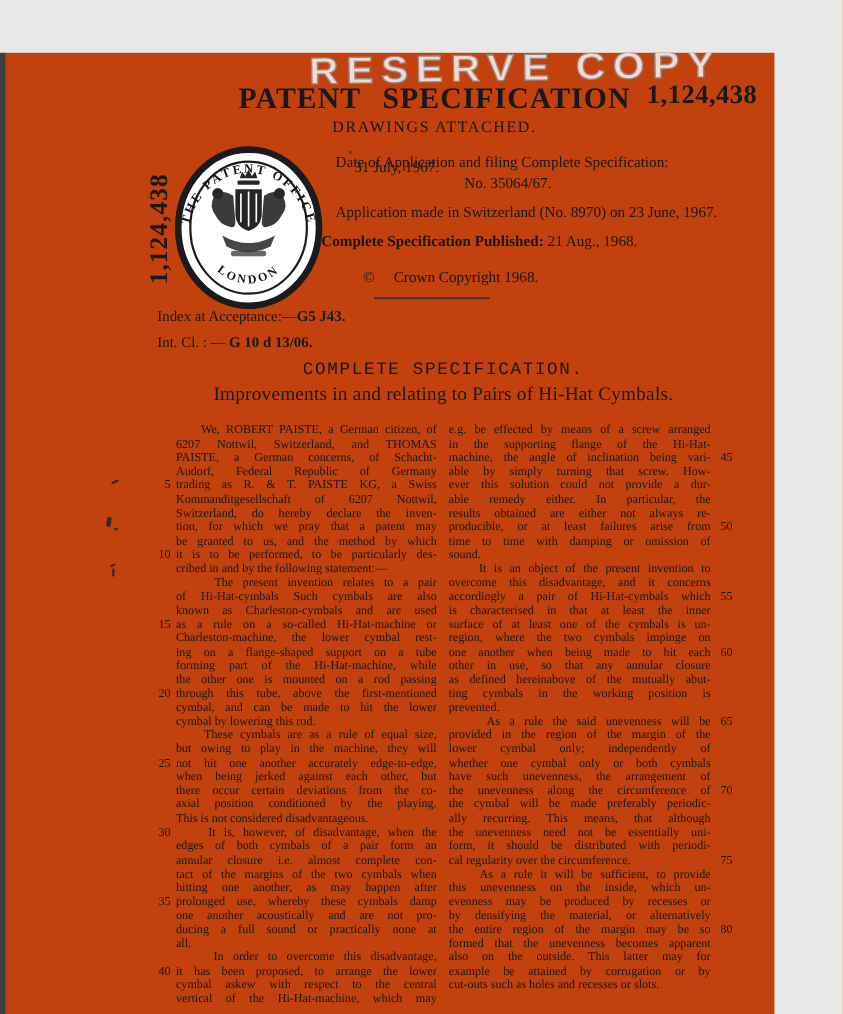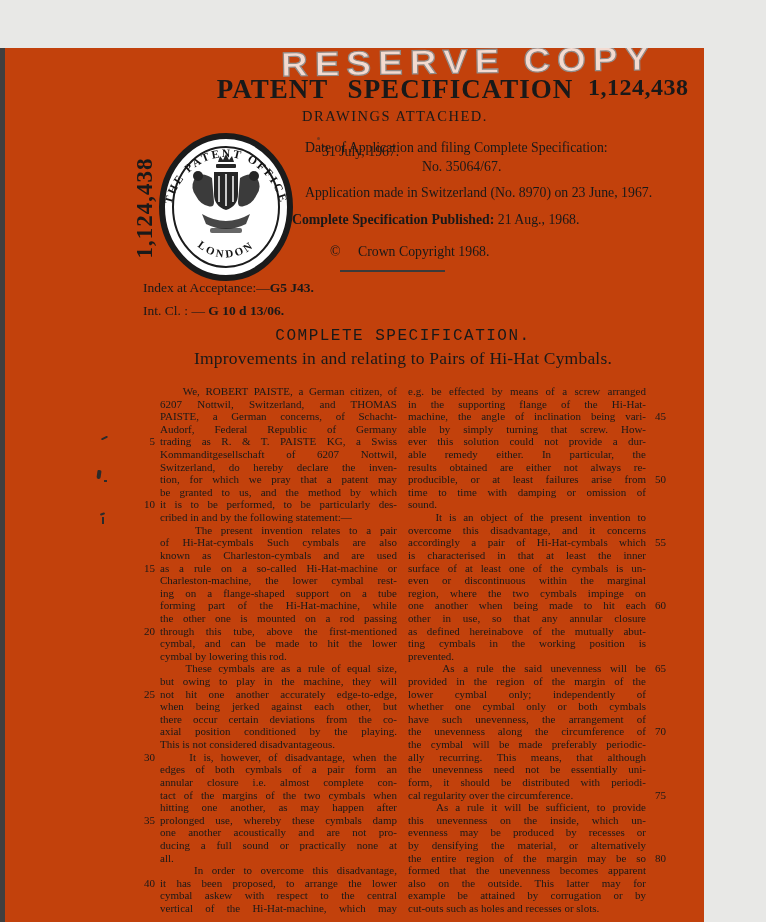--- a/index.html
+++ b/index.html
@@ -363,24 +363,20 @@
       <div class="bl">
         <span class="ln"></span>
         <span class="lt">is characterised in that at least the inner</span>
       </div>
       <div class="bl">
         <span class="ln"></span>
         <span class="lt">surface of at least one of the cymbals is un-</span>
       </div>
       <div class="bl">
         <span class="ln"></span>
-        <span class="lt">even or discontinuous within the marginal</span>
-      </div>
-      <div class="bl">
-        <span class="ln"></span>
         <span class="lt">region, where the two cymbals impinge on</span>
       </div>
       <div class="bl">
         <span class="ln">60</span>
         <span class="lt">one another when being made to hit each</span>
       </div>
       <div class="bl">
         <span class="ln"></span>
         <span class="lt">other in use, so that any annular closure</span>
       </div>

